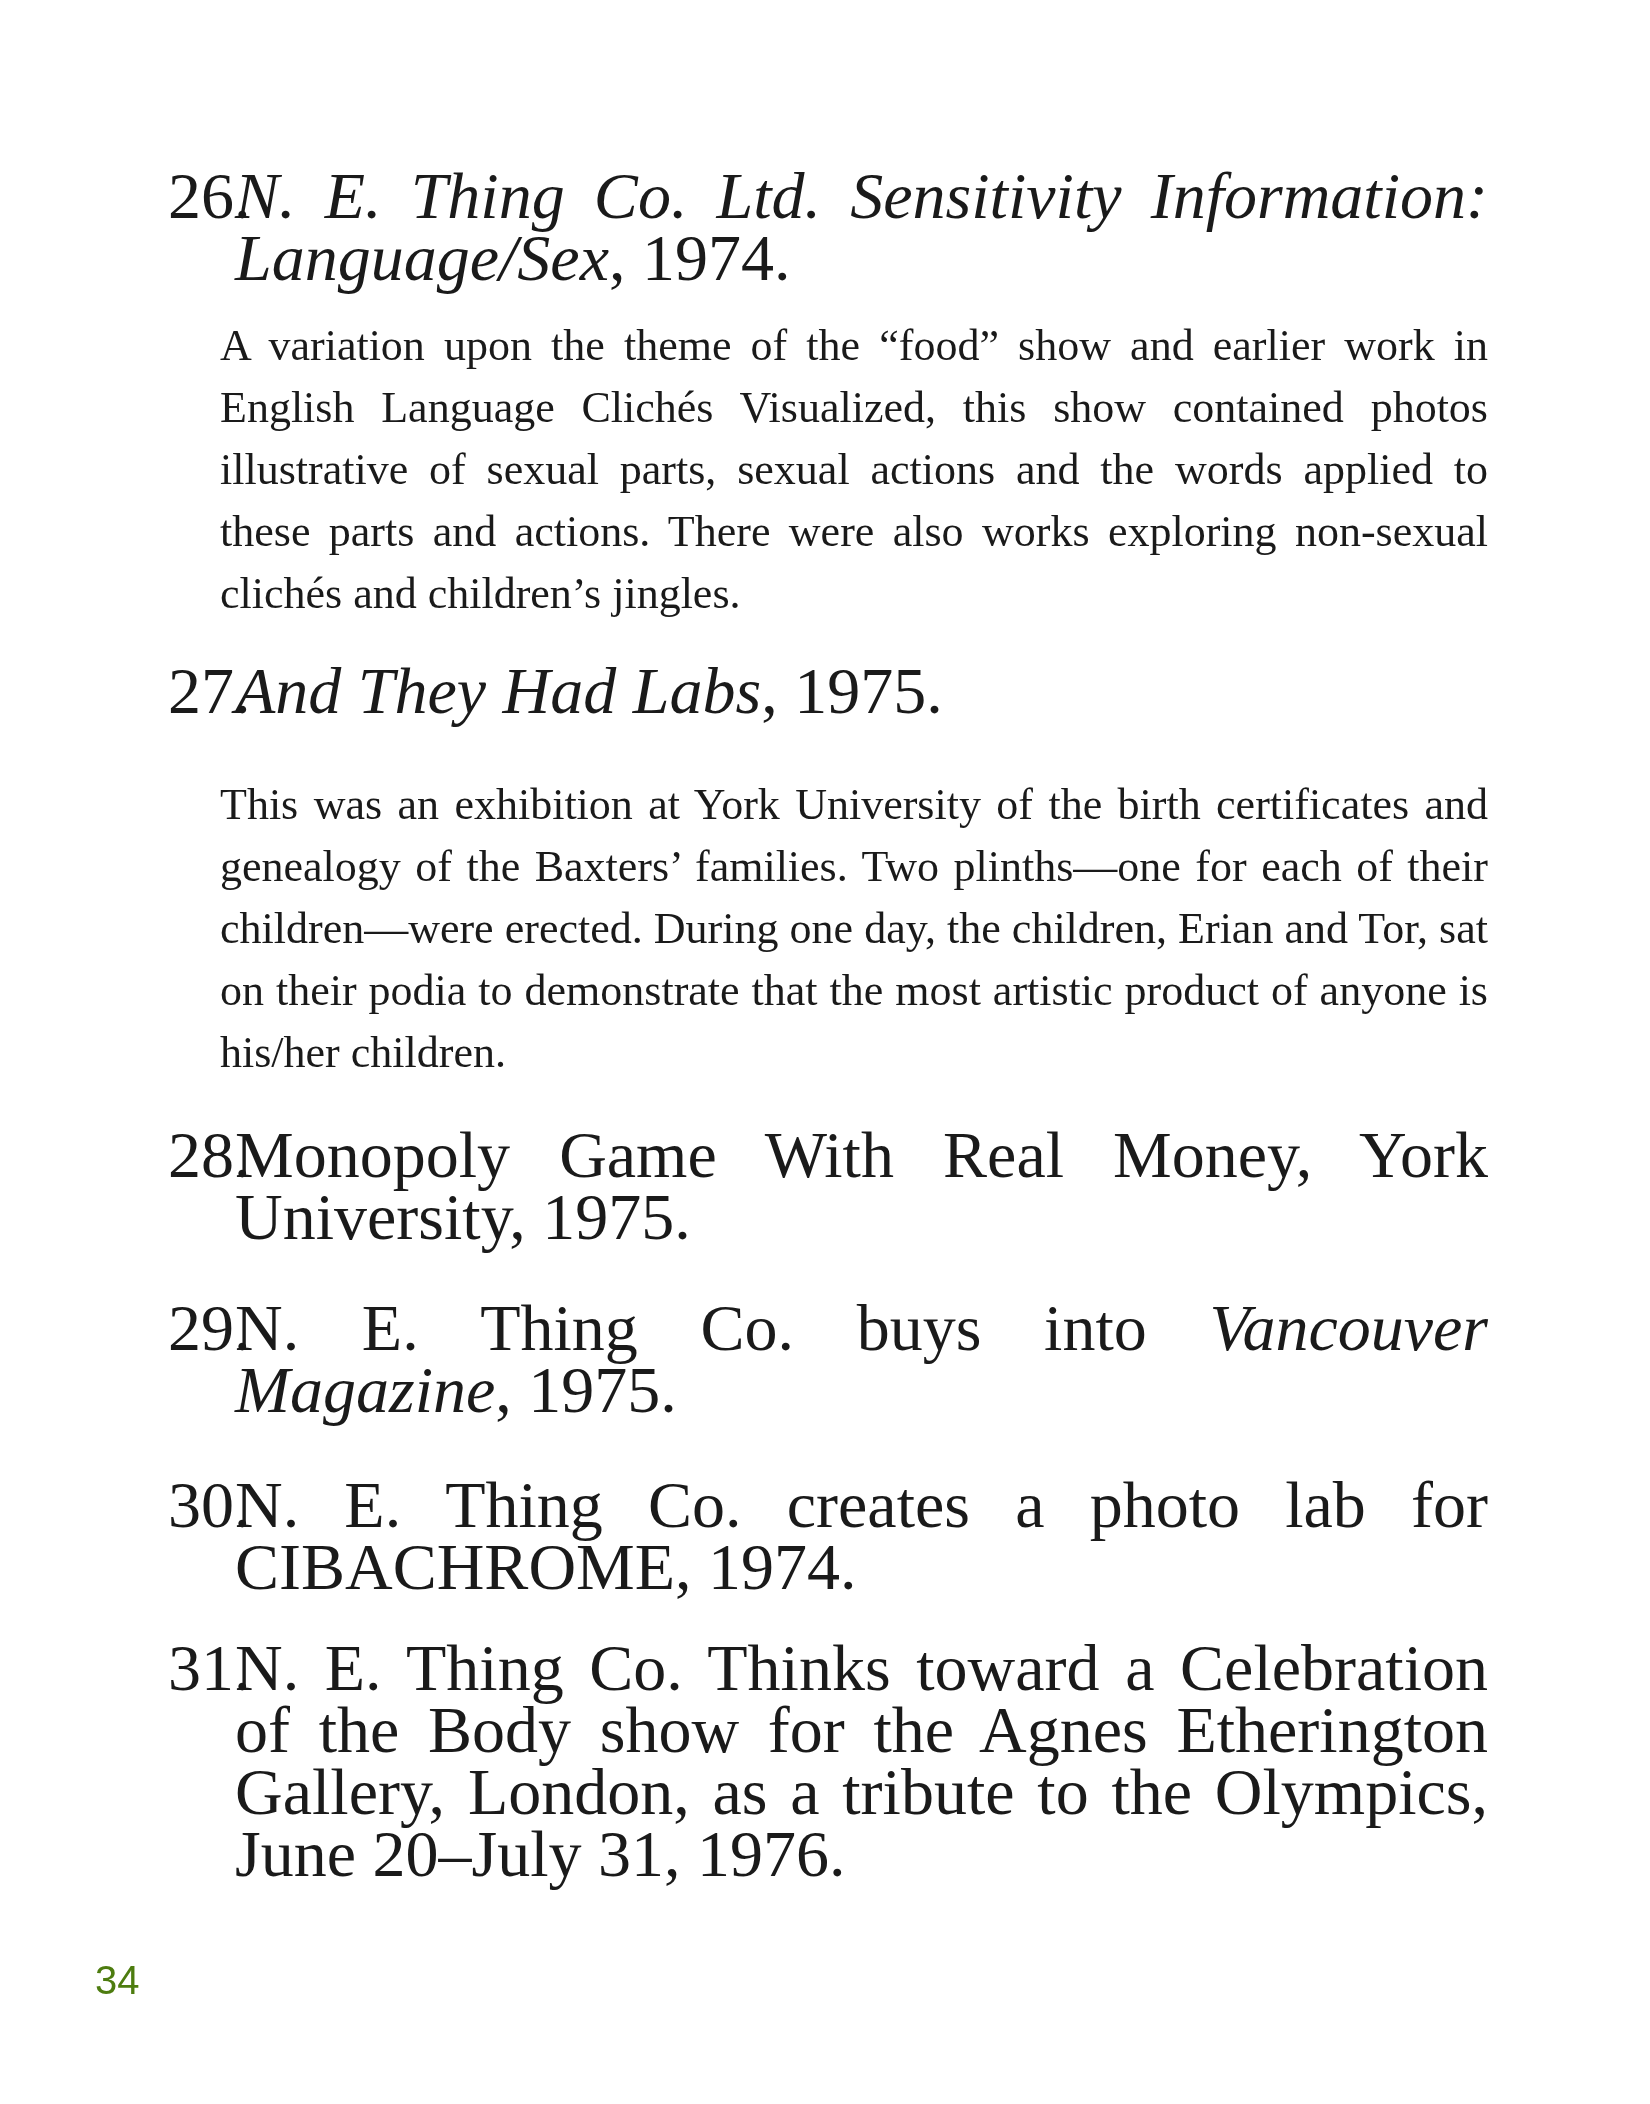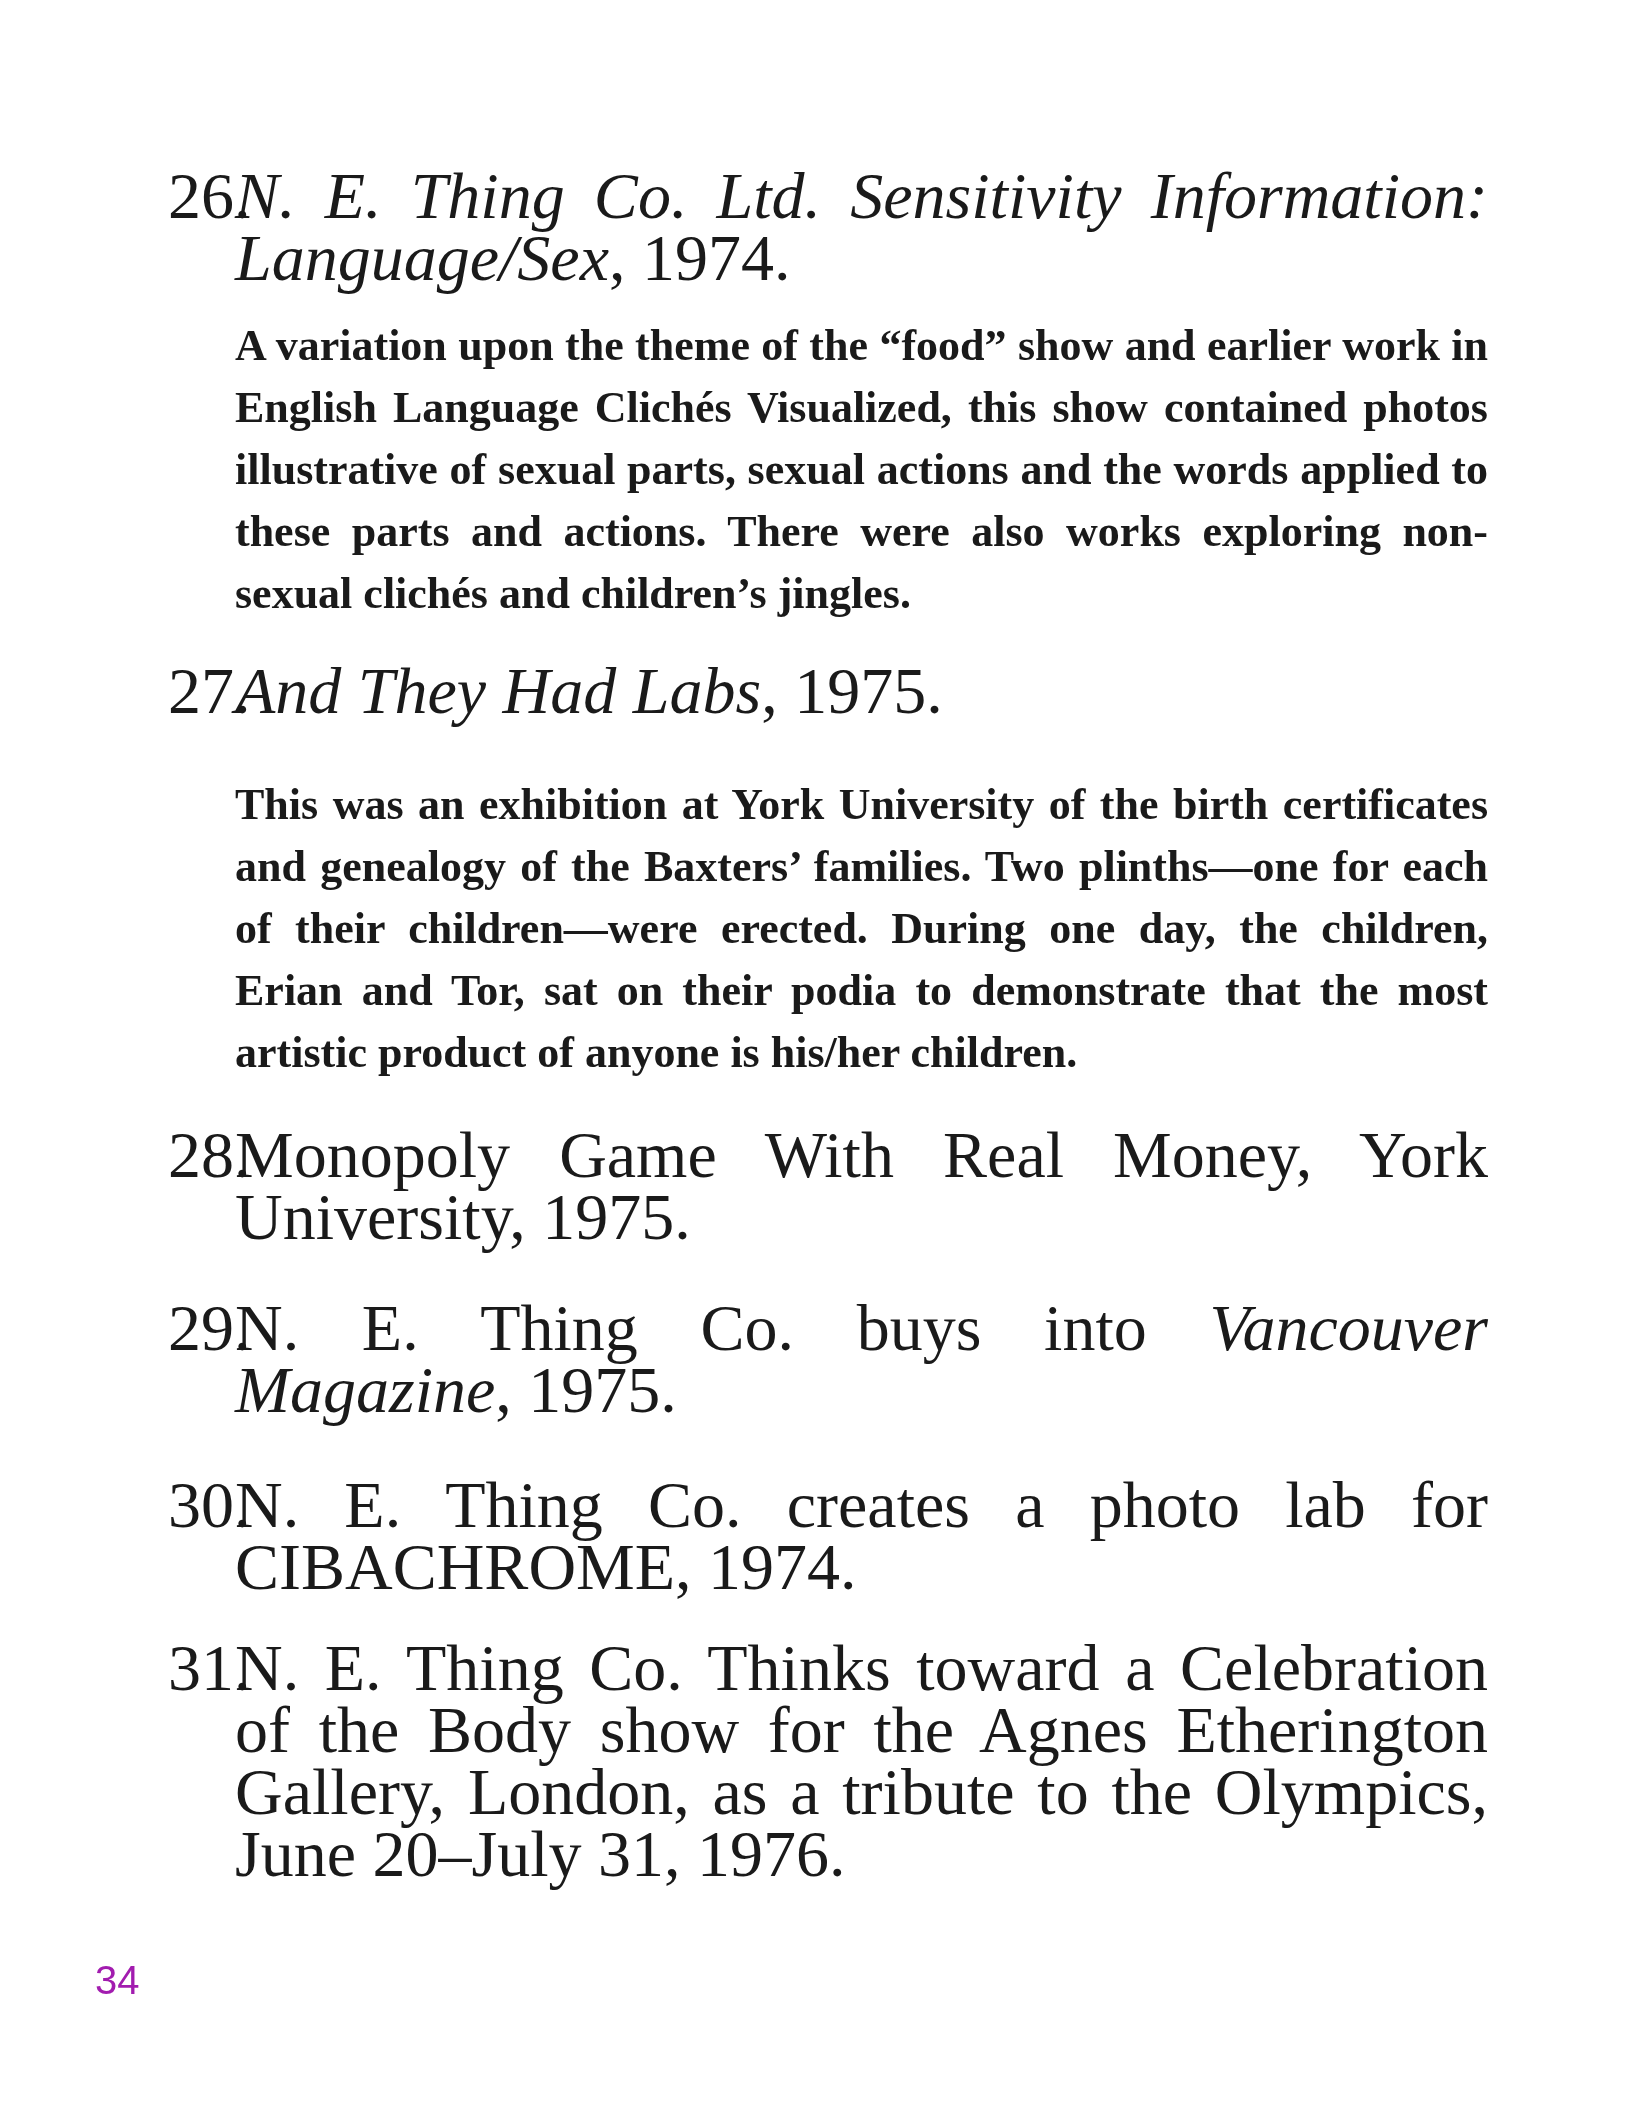--- a/index.html
+++ b/index.html
@@ -44,34 +44,33 @@
   }
   .num {
     display: inline-block;
     width: 67px;
     text-indent: 0;
   }
   .t-italic { font-style: italic; }
   .t-roman  { font-style: normal; }
 
   .entry-body {
-    margin: 26px 0 0 67px;
+    margin: 26px 0 0 52px;
     text-align: justify;
-    font-weight: bold;
   }
   .entry.e27 .entry-body { margin-top: 52px; }
 
   .page-number {
     position: absolute;
     left: 95px;
     top: 1958px;
     font-family: "Liberation Sans", sans-serif;
     font-size: 40px;
     line-height: 44px;
-    color: #a21caf;
+    color: #4d7c0f;
   }
 </style>
 </head>
 <body>
 
 <div class="page">
   <div class="content">
 
     <section class="entry e26">
       <h2 class="entry-heading"><span class="num">26.</span><span class="t-italic">N. E. Thing Co. Ltd. Sensitivity Information: Language/Sex</span><span class="t-roman">, 1974.</span></h2>

